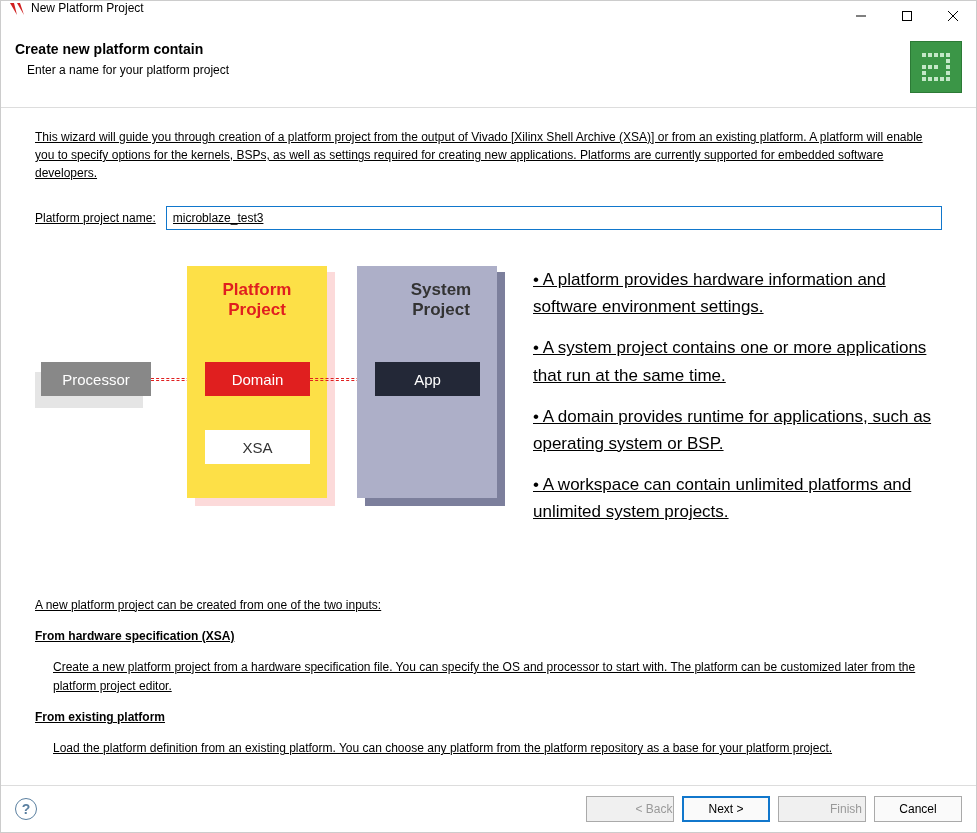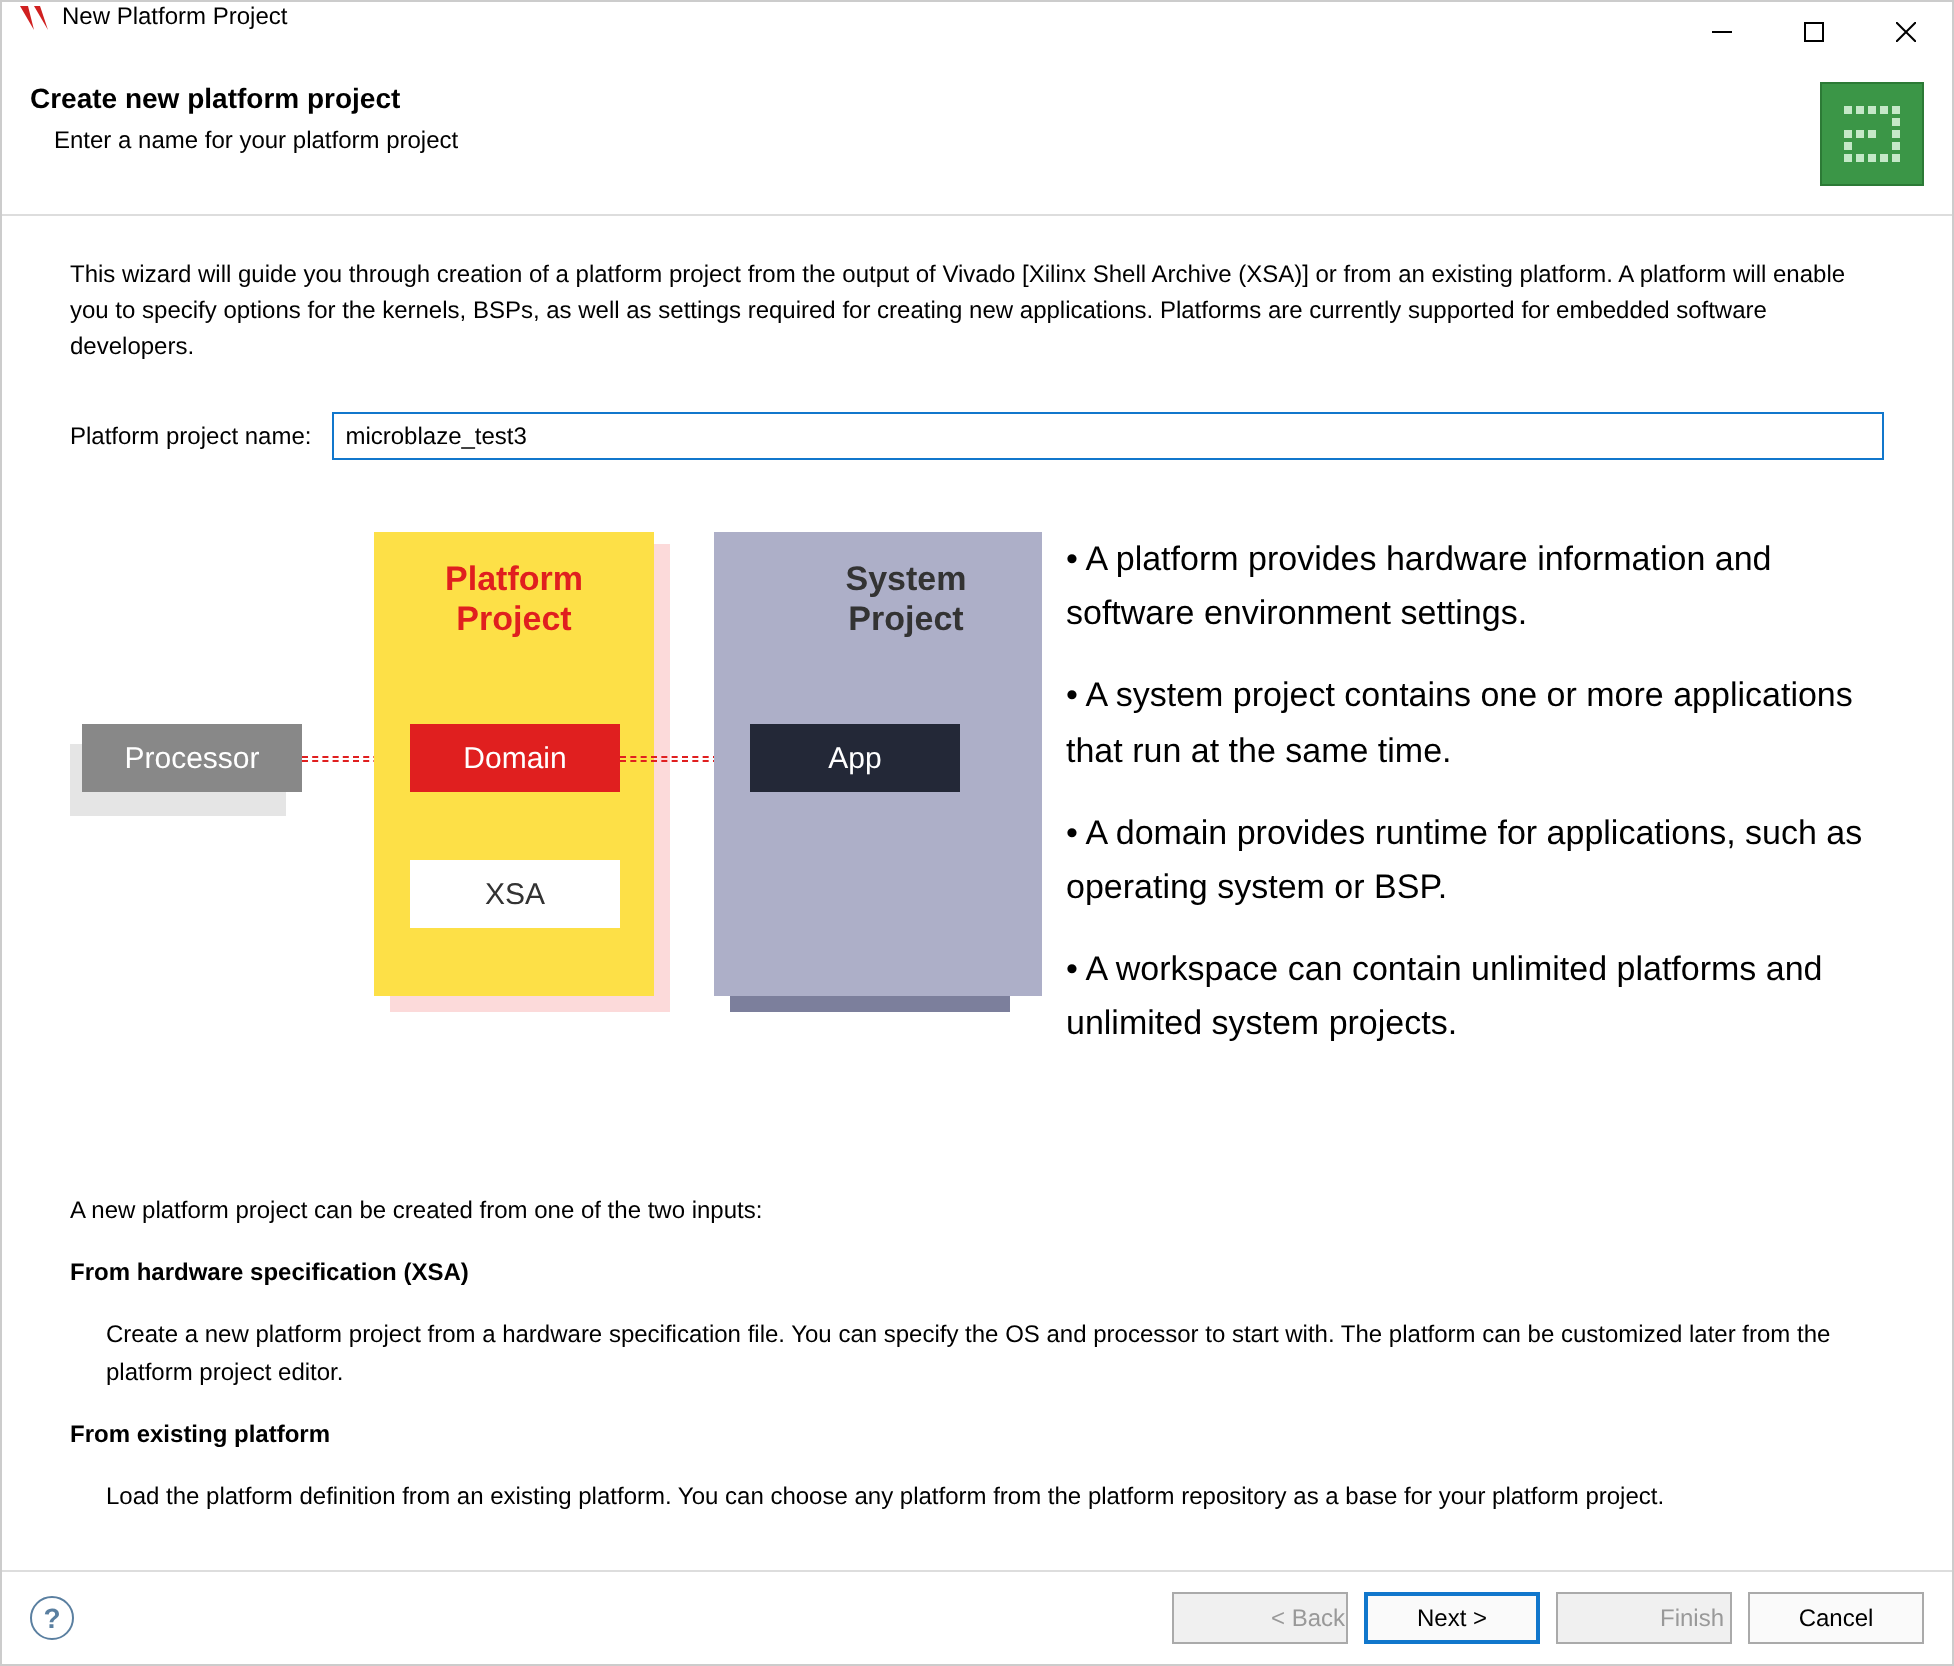--- a/index.html
+++ b/index.html
@@ -7,36 +7,36 @@
 .titlebar { height: 30px; display: flex; align-items: flex-start; padding-left: 8px; background: #fff; }
 .titlebar-icon { width: 16px; height: 16px; margin-right: 6px; }
 .titlebar-title { font-size: 12px; flex: 1; }
 .win-controls { display: flex; height: 100%; }
 .win-btn { width: 46px; height: 30px; display: flex; align-items: center; justify-content: center; font-size: 13px; }
 .header { padding: 10px 14px 14px 14px; background: #fff; border-bottom: 1px solid #ddd; display: flex; align-items: flex-start; }
 .header-text h2 { font-size: 14px; font-weight: bold; margin-bottom: 6px; }
 .header-text p { font-size: 12px; margin-left: 12px; }
 .header-icon { margin-left: auto; width: 52px; height: 52px; background: #3b9647; display: flex; align-items: center; justify-content: center; border: 1px solid #2c7a36; }
 .header-icon svg { width: 40px; height: 40px; }
-.content { flex: 1; padding: 20px 34px; overflow-y: auto; }
+.content { flex: 1; padding: 20px 34px; overflow-y: auto; text-decoration: underline; }
 .intro { font-size: 12px; line-height: 1.5; margin-bottom: 24px; }
 .name-row { display: flex; align-items: center; margin-bottom: 36px; }
 .name-label { margin-right: 10px; font-size: 12px; }
 .name-input { flex: 1; height: 24px; border: 1px solid #1177cc; outline: none; padding: 2px 6px; font-size: 12px; font-family: inherit; }
 .diagram-row { display: flex; gap: 28px; margin-bottom: 56px; }
 .diagram { position: relative; width: 470px; height: 240px; flex-shrink: 0; }
 .proc-shadow { position: absolute; left: 0; top: 106px; width: 108px; height: 36px; background: #e5e5e5; }
 .proc { position: absolute; left: 6px; top: 96px; width: 110px; height: 34px; background: #888; color: #fff; display: flex; align-items: center; justify-content: center; font-size: 15px; }
 .platform-shadow { position: absolute; left: 160px; top: 6px; width: 140px; height: 234px; background: #fcdada; }
 .platform { position: absolute; left: 152px; top: 0; width: 140px; height: 232px; background: #fde047; }
 .platform-title { text-align: center; padding-top: 14px; font-size: 17px; font-weight: bold; color: #e01f1f; line-height: 1.2; }
 .domain { position: absolute; left: 170px; top: 96px; width: 105px; height: 34px; background: #e01f1f; color: #fff; display: flex; align-items: center; justify-content: center; font-size: 15px; }
 .xsa { position: absolute; left: 170px; top: 164px; width: 105px; height: 34px; background: #fff; color: #333; display: flex; align-items: center; justify-content: center; font-size: 15px; }
 .system-shadow { position: absolute; left: 330px; top: 6px; width: 140px; height: 234px; background: #7c7f9c; }
-.system { position: absolute; left: 322px; top: 0; width: 164px; height: 232px; background: #adafc8; padding-left: 28px; }
+.system { position: absolute; left: 322px; top: 0; width: 140px; height: 232px; background: #adafc8; padding-left: 28px; }
 .system-title { text-align: center; padding-top: 14px; font-size: 17px; font-weight: bold; color: #333; line-height: 1.2; }
 .app { position: absolute; left: 340px; top: 96px; width: 105px; height: 34px; background: #232837; color: #fff; display: flex; align-items: center; justify-content: center; font-size: 15px; text-align: center; }
 .dashed-line { position: absolute; top: 112px; border-top: 1px dashed #e01f1f; border-bottom: 1px dashed #e01f1f; height: 3px; }
 .line1 { left: 116px; width: 54px; }
 .line2 { left: 275px; width: 65px; }
 .bullets { flex: 1; font-size: 17px; line-height: 1.6; }
 .bullets p { margin-bottom: 14px; }
 .input-desc { font-size: 12px; line-height: 1.6; margin-top: 20px; }
 .input-desc > p { margin-bottom: 12px; }
 .sub-heading { font-weight: bold; margin-bottom: 4px; }
@@ -74,21 +74,21 @@
         <svg width="10" height="10">
           <line x1="0" y1="0" x2="10" y2="10" stroke="#000"></line>
           <line x1="10" y1="0" x2="0" y2="10" stroke="#000"></line>
         </svg>
       </div>
   </div>
 </div>
 
 <div class="header">
   <div class="header-text">
-    <h2>Create new platform project</h2>
+    <h2>Create new platform contain</h2>
     <p>Enter a name for your platform project</p>
   </div>
   <div class="header-icon">
     <svg viewBox="0 0 40 40">
         <g fill="#c4e8c8">
           <rect x="6" y="6" width="4" height="4"></rect>
           <rect x="12" y="6" width="4" height="4"></rect>
           <rect x="18" y="6" width="4" height="4"></rect>
           <rect x="24" y="6" width="4" height="4"></rect>
           <rect x="30" y="6" width="4" height="4"></rect>

